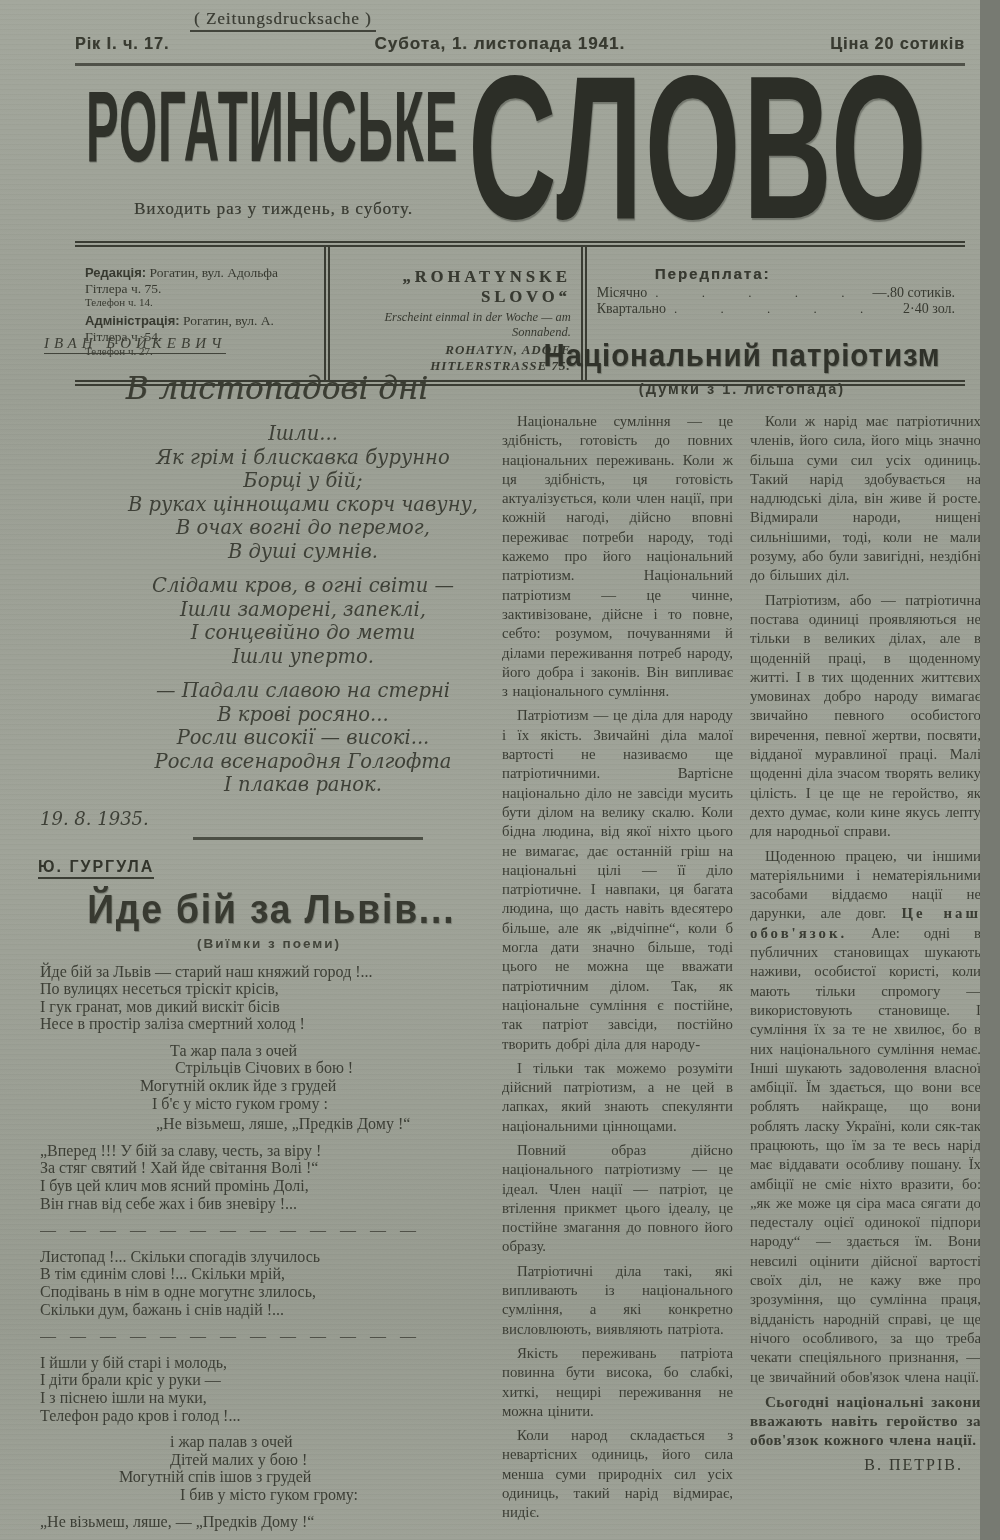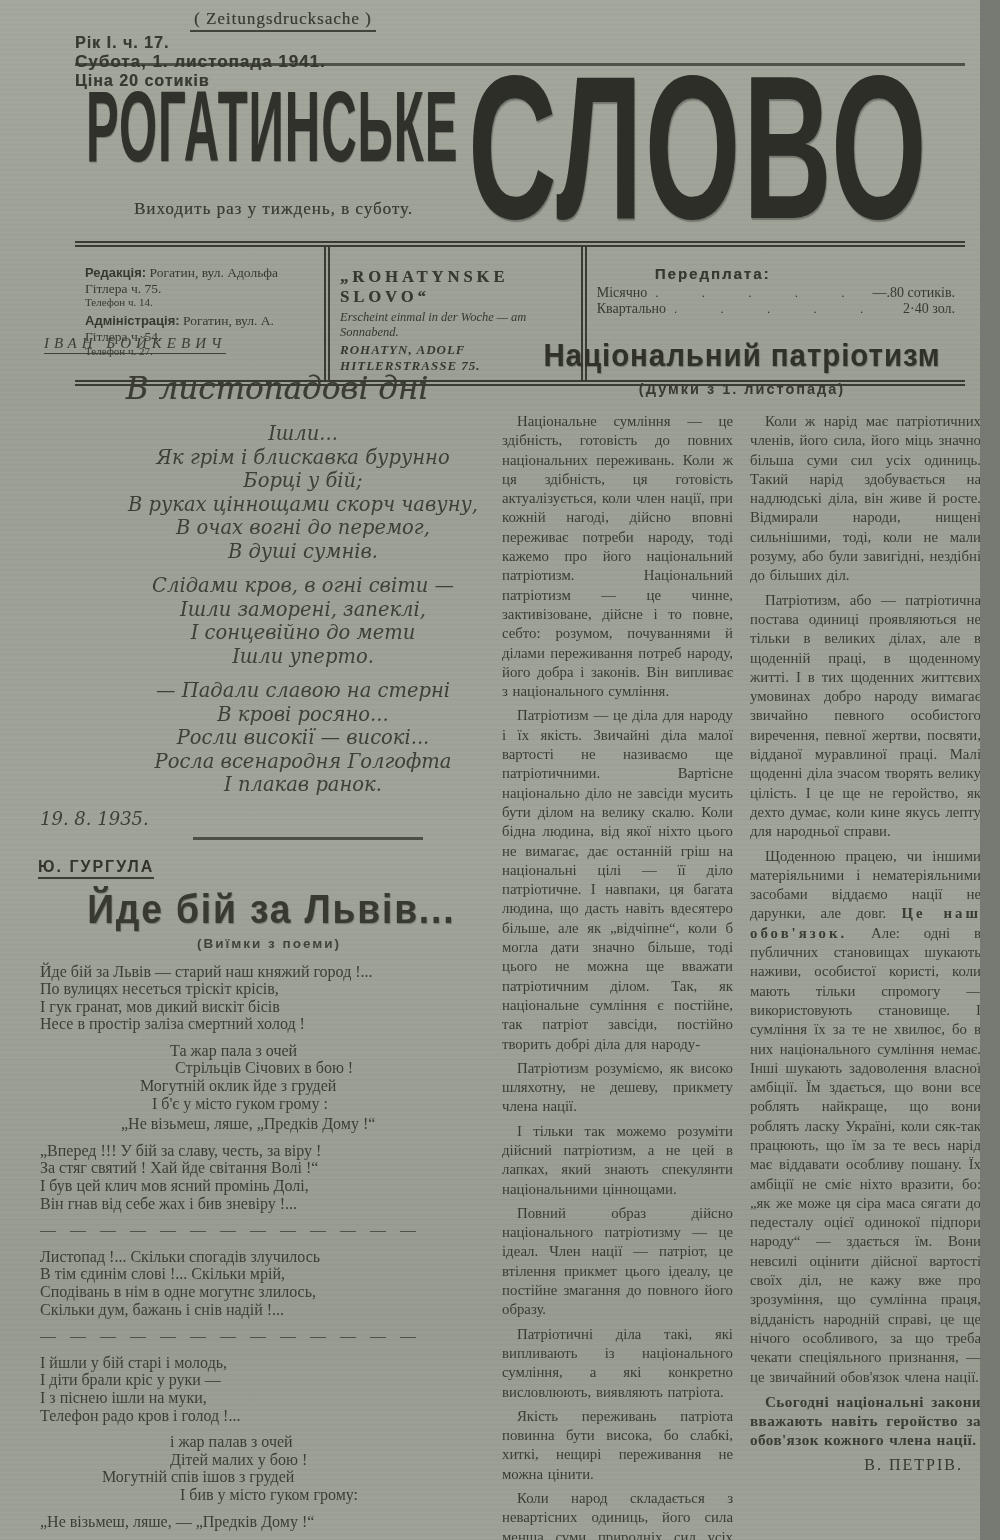--- a/index.html
+++ b/index.html
@@ -10,21 +10,21 @@
       linear-gradient(180deg,#a3a79c 0%,#9a9e93 25%,#9fa398 55%,#969a8f 85%,#9da196 100%);
     font-family:"Liberation Serif","DejaVu Serif",serif;
     color:#383a31;
   }
   .txtshadow{text-shadow:0.4px 0.4px 0.6px rgba(40,42,36,0.45);}
 
   
   .print-notice{position:absolute;top:9px;left:190px;font-family:"Liberation Serif",serif;
     font-size:17px;letter-spacing:1px;border-bottom:2px solid #42443b;padding:0 4px 1px 4px;color:#3b3d34;}
   .top-row{position:absolute;top:34px;left:75px;width:890px;display:flex;justify-content:space-between;align-items:baseline;
-    font-family:"Liberation Sans",sans-serif;font-weight:bold;color:#383a30;flex-direction:column;}
+    font-family:"Liberation Sans",sans-serif;font-weight:bold;color:#383a30;}
   .issue-no{font-size:16px;letter-spacing:1px;}
   .issue-date{font-size:17px;letter-spacing:1px;}
   .price{font-size:16px;letter-spacing:1px;}
   .top-rule{position:absolute;top:63px;left:75px;width:890px;border-top:3px solid rgba(52,54,45,0.75);}
 
   
   .mast1{position:absolute;top:76px;left:86px;font-family:"Liberation Sans",sans-serif;
     font-weight:900;font-size:100px;line-height:1;letter-spacing:2px;color:#2f312a;
     transform:scaleX(0.49);transform-origin:left top;white-space:nowrap;
     text-shadow:1px 1px 1px rgba(30,32,26,0.35);}
@@ -35,21 +35,21 @@
   .freq-note{position:absolute;top:199px;left:134px;font-size:17px;letter-spacing:1px;color:#3a3c33;}
 
   
   .info-bar{position:absolute;top:241px;left:75px;width:890px;box-sizing:border-box;
     border-top:6px double #3a3c33;border-bottom:6px double #3a3c33;display:flex;min-height:70px;}
   .info-cell{box-sizing:border-box;padding:18px 10px 6px 10px;}
   .cell-sep{border-left:6px double #3a3c33;}
   .cell-edit{width:292px;font-size:13.5px;line-height:1.15;color:#373930;}
   .cell-edit .lbl{font-family:"Liberation Sans",sans-serif;font-weight:bold;font-size:13px;}
   .cell-edit .tel{font-size:11px;margin:0 0 4px 0;}
-  .cell-german{width:300px;text-align:left;color:#373930;}
+  .cell-german{width:300px;text-align:right;color:#373930;}
   .g-name{font-family:"Liberation Serif",serif;font-weight:bold;font-size:16.5px;letter-spacing:4px;margin-top:2px;}
   .g-line2{font-style:italic;font-size:12.5px;margin-top:3px;}
   .g-line3{font-style:italic;font-weight:bold;font-size:13px;letter-spacing:1px;margin-top:2px;}
   .cell-sub{flex:1;color:#373930;}
   .sub-head{font-family:"Liberation Sans",sans-serif;font-weight:bold;font-size:15px;letter-spacing:2px;margin:0 0 3px 58px;}
   .sub-row{display:flex;align-items:center;font-size:14px;}
   .sub-row .dots{flex:1;letter-spacing:20px;overflow:hidden;white-space:nowrap;padding:0 8px;font-size:13px;}
   .sub-row .val{white-space:nowrap;}
 
   
@@ -176,21 +176,21 @@
         <div>Йде бій за Львів — старий наш княжий город !...</div>
         <div>По вулицях несеться тріскіт крісів,</div>
         <div>І гук гранат, мов дикий вискіт бісів</div>
         <div>Несе в простір заліза смертний холод !</div>
       </div>
       <div class="stanza">
         <div style="margin-left:130px">Та жар пала з очей</div>
         <div style="margin-left:135px">Стрільців Січових в бою !</div>
         <div style="margin-left:100px">Могутній оклик йде з грудей</div>
         <div style="margin-left:112px">І б'є у місто гуком грому :</div>
-        <div style="margin-left:81px;margin-top:3px">„Не візьмеш, ляше, „Предків Дому !“</div>
+        <div style="margin-left:116px;margin-top:3px">„Не візьмеш, ляше, „Предків Дому !“</div>
       </div>
       <div class="stanza">
         <div>„Вперед !!! У бій за славу, честь, за віру !</div>
         <div>За стяг святий ! Хай йде світання Волі !“</div>
         <div>І був цей клич мов ясний промінь Долі,</div>
         <div>Він гнав від себе жах і бив зневіру !...</div>
       </div>
       <div class="dash-sep">— — — — — — — — — — — — —</div>
       <div class="stanza">
         <div>Листопад !... Скільки спогадів злучилось</div>
@@ -201,38 +201,37 @@
       <div class="dash-sep">— — — — — — — — — — — — —</div>
       <div class="stanza">
         <div>І йшли у бій старі і молодь,</div>
         <div>І діти брали кріс у руки —</div>
         <div>І з піснею ішли на муки,</div>
         <div>Телефон радо кров і голод !...</div>
       </div>
       <div class="stanza">
         <div style="margin-left:130px">і жар палав з очей</div>
         <div style="margin-left:130px">Дітей малих у бою !</div>
-        <div style="margin-left:62px">Могутній спів ішов з грудей</div>
+        <div style="margin-left:79px">Могутній спів ішов з грудей</div>
         <div style="margin-left:140px">І бив у місто гуком грому:</div>
       </div>
       <div class="stanza">
         <div>„Не візьмеш, ляше, — „Предків Дому !“</div>
       </div>
     </div>
   </div>
 
   <div class="col-right">
     <div class="art-title">Національний патріотизм</div>
     <div class="art-sub">(Думки з 1. листопада)</div>
 
     <div class="art-cols">
       <div class="art-col">
         <p class="para">Національне сумління — це здібність, готовість до повних національних переживань. Коли ж ця здібність, ця готовість актуалізується, коли член нації, при кожній нагоді, дійсно вповні переживає потреби народу, тоді кажемо про його національний патріотизм. Національний патріотизм — це чинне, зактивізоване, дійсне і то повне, себто: розумом, почуваннями й ділами переживання потреб народу, його добра і законів. Він випливає з національного сумління.</p>
         <p class="para">Патріотизм — це діла для народу і їх якість. Звичайні діла малої вартості не називаємо ще патріотичними. Вартісне національно діло не завсіди мусить бути ділом на велику скалю. Коли бідна людина, від якої ніхто цього не вимагає, дає останній гріш на національні цілі — її діло патріотичне. І навпаки, ця багата людина, що дасть навіть вдесятеро більше, але як „відчіпне“, коли б могла дати значно більше, тоді цього не можна ще вважати патріотичним ділом. Так, як національне сумління є постійне, так патріот завсіди, постійно творить добрі діла для народу-</p>
-        <p class="para">Патріотизм розуміємо, як високо шляхотну, не дешеву, прикмету члена нації.</p>
         <p class="para">І тільки так можемо розуміти дійсний патріотизм, а не цей в лапках, який знають спекулянти національними ціннощами.</p>
         <p class="para">Повний образ дійсно національного патріотизму — це ідеал. Член нації — патріот, це втілення прикмет цього ідеалу, це постійне змагання до повного його образу.</p>
         <p class="para">Патріотичні діла такі, які випливають із національного сумління, а які конкретно висловлюють, виявляють патріота.</p>
         <p class="para">Якість переживань патріота повинна бути висока, бо слабкі, хиткі, нещирі переживання не можна цінити.</p>
         <p class="para">Коли народ складається з невартісних одиниць, його сила менша суми природніх сил усіх одиниць, такий нарід відмирає, нидіє.</p>
       </div>
       <div class="art-col">
         <p class="para">Коли ж нарід має патріотичних членів, його сила, його міць значно більша суми сил усіх одиниць. Такий нарід здобувається на надлюдські діла, він живе й росте. Відмирали народи, нищені сильнішими, тоді, коли не мали розуму, або були завигідні, нездібні до більших діл.</p>
         <p class="para">Патріотизм, або — патріотична постава одиниці проявляються не тільки в великих ділах, але в щоденній праці, в щоденному житті. І в тих щоденних життєвих умовинах добро народу вимагає звичайно певного особистого виречення, певної жертви, посвяти, відданої муравлиної праці. Малі щоденні діла зчасом творять велику цілість. І це ще не геройство, як дехто думає, коли кине якусь лепту для народньої справи.</p>
         <p class="para"><span>Щоденною працею, чи іншими матеріяльними і нематеріяльними засобами віддаємо нації не дарунки, але довг.</span> <span class="emph">Це наш обов'язок.</span> <span>Але: одні в публичних становищах шукають наживи, особистої користі, коли мають тільки спромогу — використовують становище. І сумління їх за те не хвилює, бо в них національного сумління немає. Інші шукають задоволення власної амбіції. Їм здається, що вони все роблять найкраще, що вони роблять ласку Україні, коли сяк-так працюють, що їм за те весь нарід має віддавати особливу пошану. Їх амбіції не сміє ніхто вразити, бо: „як же може ця сіра маса сягати до педесталу оцієї одинокої підпори народу“ — здається їм. Вони невсилі оцінити дійсної вартості своїх діл, не кажу вже про зрозуміння, що сумлінна праця, відданість народній справі, це ще нічого особливого, за що треба чекати спеціяльного признання, — це звичайний обов'язок члена нації.</span></p>

